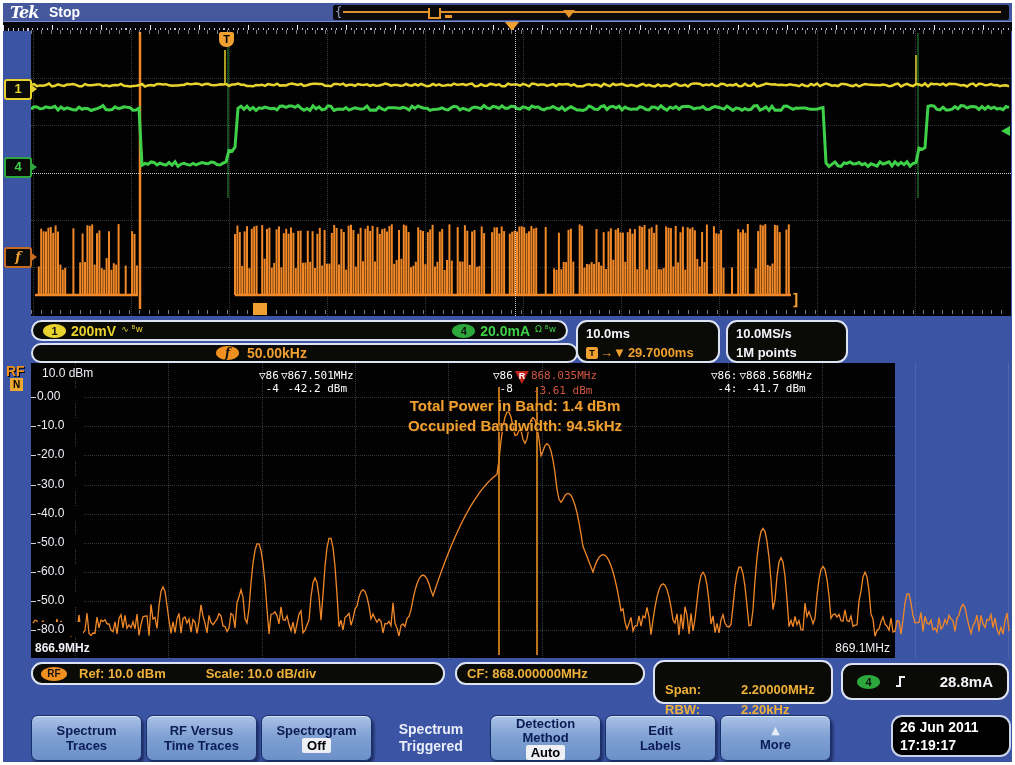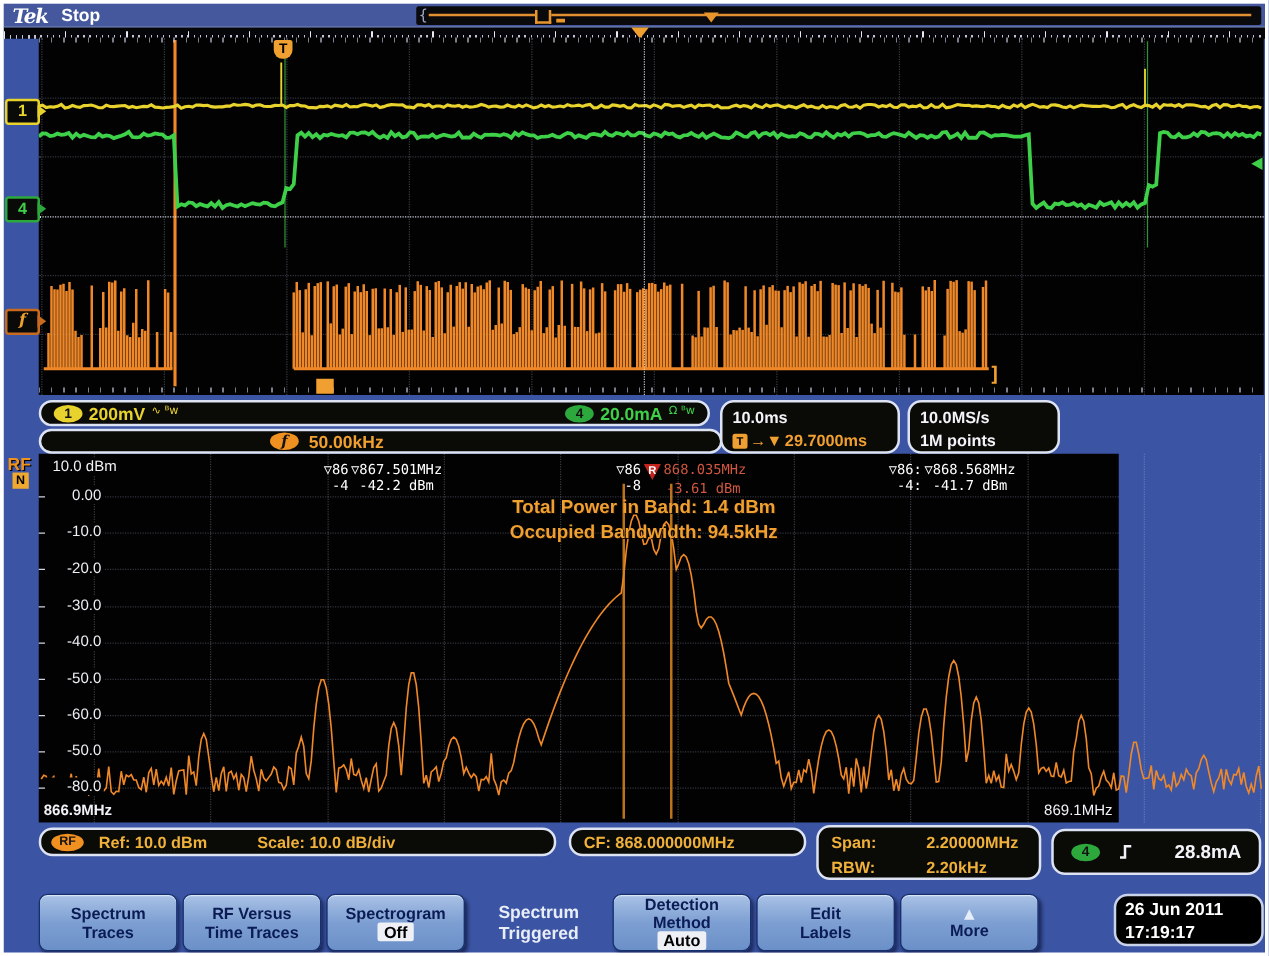--- a/index.html
+++ b/index.html
@@ -60,36 +60,36 @@
   .ind{font:9px "DejaVu Sans",sans-serif;margin-top:-4px;}
   .wline{color:#f2f4fa;font:bold 13px "Liberation Sans",sans-serif;line-height:19px;white-space:nowrap;}
   .oline{color:#f0a030;font:bold 13px "Liberation Sans",sans-serif;line-height:19px;white-space:nowrap;display:flex;align-items:center;gap:2px;}
   .t-ico{display:inline-block;width:12px;height:12px;background:#f0a030;color:#000;border-radius:2px;
          font:bold 9px "Liberation Sans",sans-serif;text-align:center;line-height:12px;}
   
   .spec{position:absolute;left:28px;top:360px;width:864px;height:295px;background:#020202;}
   .rfn{position:absolute;left:3px;top:360px;color:#f0921e;font:bold 14px "Liberation Sans",sans-serif;text-shadow:1px 1px 0 #000;z-index:6;}
   .nbox{position:absolute;left:7px;top:375px;width:13px;height:13px;background:#f0a930;color:#000;font:bold 10px "Liberation Sans",sans-serif;text-align:center;line-height:13px;z-index:6;}
   .ref-label{position:absolute;left:8px;top:3px;color:#f0f2f8;font:12px "Liberation Sans",sans-serif;z-index:3;background:#020202;padding:0 3px;}
-  .ytick{position:absolute;left:4px;width:44px;text-align:right;color:#eef0f6;font:12px "Liberation Sans",sans-serif;background:#020202;padding:0 2px;z-index:3;}
+  .ytick{position:absolute;left:4px;width:44px;text-align:left;color:#eef0f6;font:12px "Liberation Sans",sans-serif;background:#020202;padding:0 2px;z-index:3;}
   .ydash{position:absolute;left:0;width:5px;height:0;border-top:1px solid #cfd4e4;z-index:3;}
   .fmin,.fmax{position:absolute;bottom:3px;color:#f0f2f8;font:12px "Liberation Sans",sans-serif;z-index:4;text-shadow:1px 1px 0 #000;}
   .fmin{left:4px;font-weight:bold;} .fmax{right:5px;margin-top:16px;}
   .obw{position:absolute;top:24px;bottom:3px;width:2px;background:rgba(220,135,30,.85);z-index:2;}
   .annot{position:absolute;left:484px;transform:translateX(-50%);text-align:center;color:#f0a030;
          font:bold 15px "Liberation Sans",sans-serif;line-height:20px;white-space:nowrap;z-index:4;text-shadow:1px 1px 0 #201000;}
   .mk{position:absolute;top:6px;font:11px "DejaVu Sans Mono",monospace;color:#fff;line-height:13px;white-space:pre;z-index:5;display:flex;gap:2px;}
   .mk .col{display:flex;flex-direction:column;}
   .mk .red{color:#cf5640;}
   .rbadge{display:inline-block;width:14px;height:13px;background:#c2231d;clip-path:polygon(0 0,100% 0,50% 100%);
           color:#fff;font:bold 9px "Liberation Sans",sans-serif;text-align:center;line-height:10px;margin-right:2px;}
   
   .rfbar{left:28px;top:659px;width:414px;height:23px;display:flex;align-items:center;gap:12px;padding:0 8px;}
   .cfbox{left:452px;top:659px;width:190px;height:23px;display:flex;align-items:center;padding:0 10px;}
-  .spanbox{left:650px;top:657px;width:180px;height:44px;padding:2px 10px;}
+  .spanbox{left:650px;top:657px;width:180px;height:44px;padding:18px 10px;}
   .trigbox{left:838px;top:660px;width:168px;height:37px;display:flex;align-items:center;gap:14px;padding:0 14px;}
   .rf-set{color:#f0b13a;font:bold 13px "Liberation Sans",sans-serif;white-space:nowrap;}
   .sprow{display:flex;color:#f0b13a;font:bold 13px "Liberation Sans",sans-serif;line-height:20px;}
   .sprow .lab{width:52px;}
   
   .mbtn{position:absolute;top:712px;width:111px;height:46px;border-radius:7px;
         background:linear-gradient(180deg,#aac2e6 0%,#7d9fd2 50%,#6b90c8 100%);
         border:1px solid #16306e;box-shadow:2px 3px 3px rgba(0,0,25,.5),inset 0 1px 0 rgba(255,255,255,.55);
         display:flex;flex-direction:column;align-items:center;justify-content:center;
         color:#0b1c55;font:bold 13px "Liberation Sans",sans-serif;line-height:15px;text-align:center;box-sizing:border-box;}

